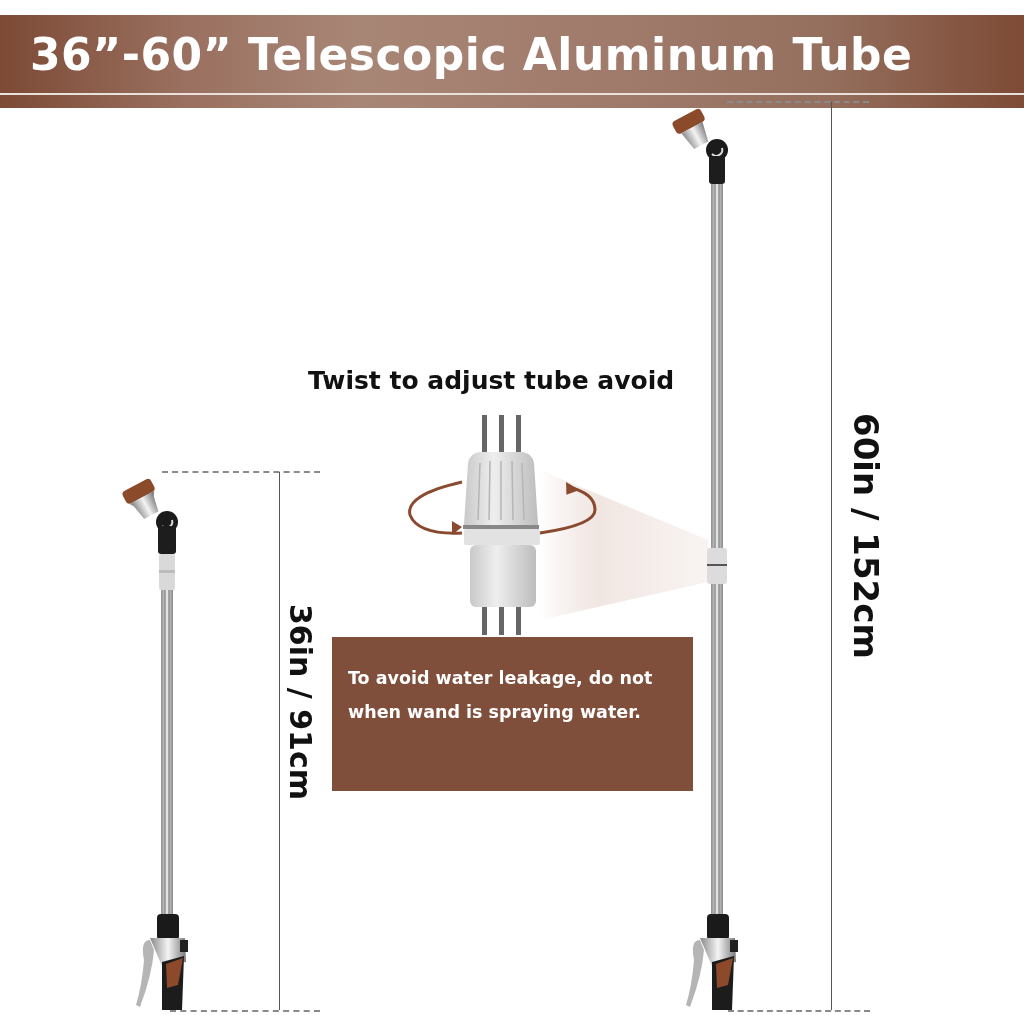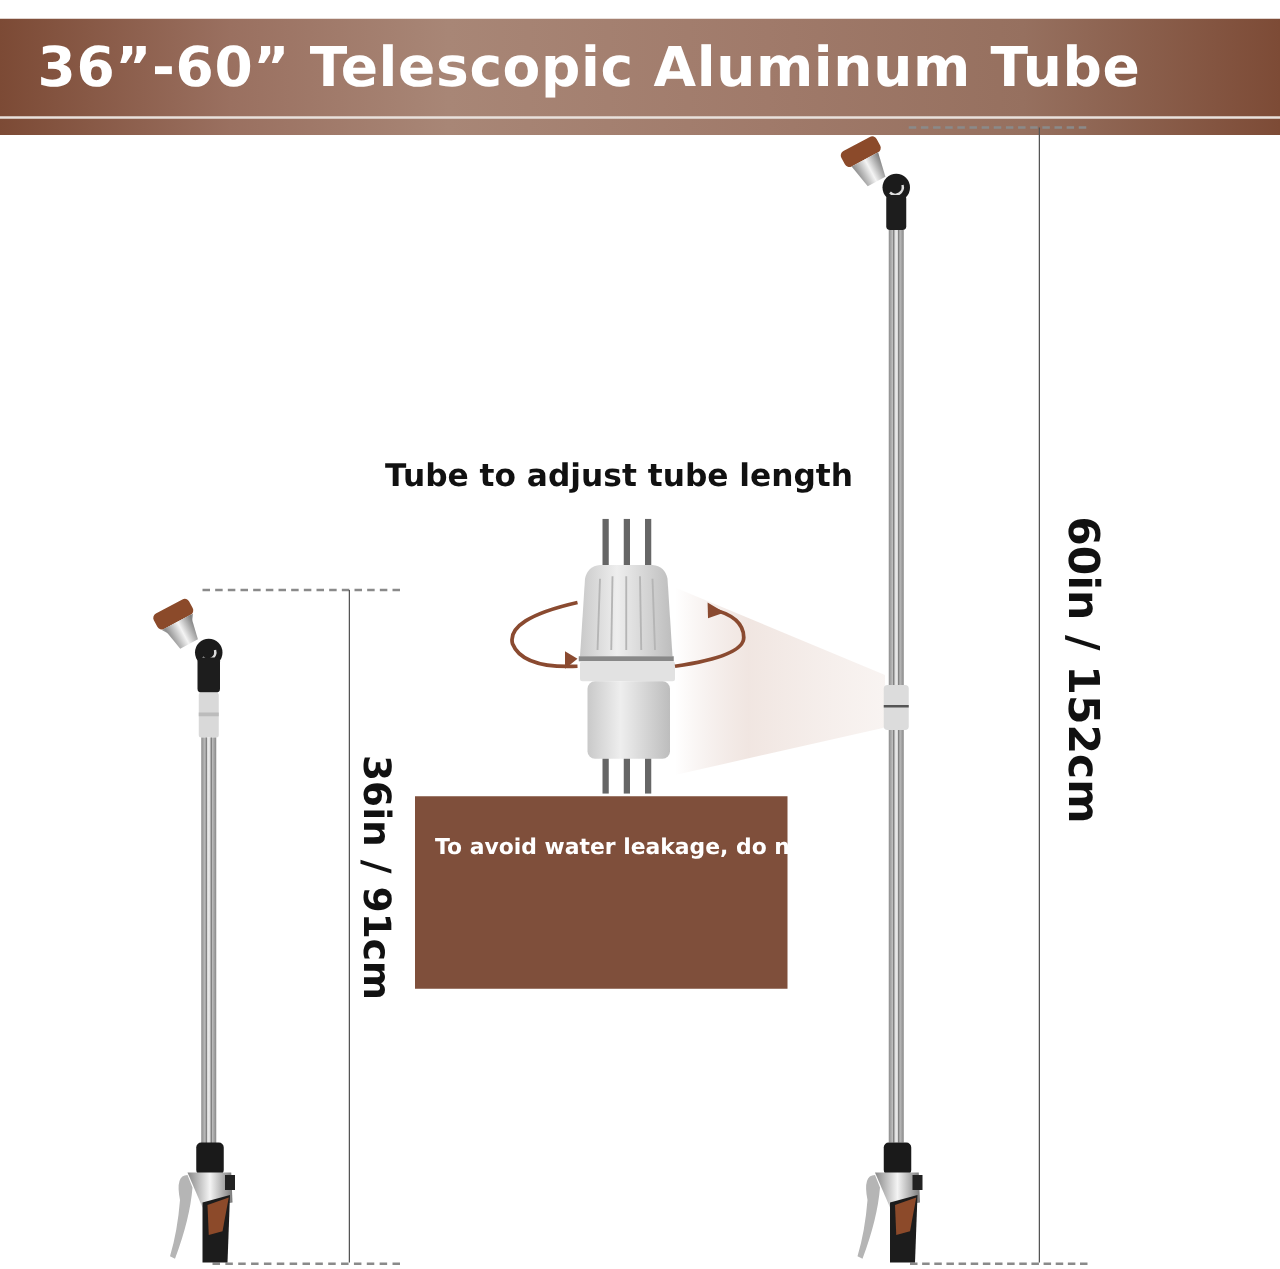--- a/index.html
+++ b/index.html
@@ -6,21 +6,21 @@
   body { width: 1024px; height: 1015px; position: relative; overflow: hidden; background: #ffffff; font-family: "DejaVu Sans", sans-serif; }
   .banner { position: absolute; left: 0; top: 0; width: 1024px; height: 93px;
     background: linear-gradient(90deg, #7c4a35 0%, #9a7060 18%, #a88676 35%, #a07a6a 60%, #96705f 80%, #7d4b36 100%); margin-top: 15px; }
   .banner-title { position: absolute; left: 30px; top: 14px; color: #ffffff; font-weight: bold; font-size: 44px; letter-spacing: 0.5px; font-family: "DejaVu Sans", sans-serif; white-space: nowrap; }
   .banner-line { position:absolute; left:0; top:93px; width:1024px; height:2px; background:#e9e1dc; }
   .abs { position: absolute; }
   .dash-h { position: absolute; height: 0; border-top: 2px dashed #8a8a8a; }
   .solid-v { position: absolute; width: 0; border-left: 1.5px solid #555; }
   .dim-label { position: absolute; font-family: "DejaVu Sans", sans-serif; font-weight: bold; color: #111; white-space: nowrap; transform-origin: left top; transform: rotate(90deg); }
   .twist-label { position: absolute; left: 308px; top: 366px; font-size: 25px; font-weight: bold; color: #111; font-family: "DejaVu Sans", sans-serif; white-space: nowrap; }
-  .note-box { position: absolute; left: 332px; top: 637px; width: 298px; height: 154px; background: #7f4f3b; box-sizing: border-box; padding: 24px 16px 0 16px; }
+  .note-box { position: absolute; left: 332px; top: 637px; width: 361px; height: 154px; background: #7f4f3b; box-sizing: border-box; padding: 24px 16px 0 16px; }
   .note-line { color: #ffffff; font-weight: bold; font-size: 17.5px; line-height: 34px; white-space: nowrap; font-family: "DejaVu Sans", sans-serif; }
 </style>
 </head>
 <body>
 
 <div class="banner">
   <div class="banner-title">36”-60” Telescopic Aluminum Tube</div>
 </div>
 <div class="banner-line"></div>
 
@@ -101,21 +101,21 @@
   <line x1="59" y1="484" x2="59" y2="814" stroke="#777" stroke-width="1"></line>
 
   <rect x="47" y="814" width="22" height="26" rx="4" fill="#1a1a1a"></rect>
   <path d="M40 838 L75 838 L76 862 L52 866 Z" fill="url(#silverA)"></path>
   <rect x="70" y="840" width="8" height="12" fill="#222"></rect>
   <path d="M52 862 L74 856 L72 910 L52 910 Z" fill="#1c1c1c"></path>
   <path d="M56 864 L73 858 L68 885 L57 888 Z" fill="#8c4a2a"></path>
   <path d="M40 840 Q30 840 34 860 Q32 885 26 905 L30 907 Q42 875 44 850 Z" fill="#b5b5b5"></path>
 </svg>
 
-<div class="twist-label">Tube to adjust tube length</div>
+<div class="twist-label">Twist to adjust tube avoid</div>
 
 <svg class="abs" style="left:400px; top:415px;" width="210" height="220">
   <defs>
     <linearGradient id="nut" x1="0" y1="0" x2="1" y2="0">
       <stop offset="0" stop-color="#c9c9c9"></stop>
         <stop offset="0.4" stop-color="#eeeeee"></stop>
         <stop offset="1" stop-color="#bdbdbd"></stop>
     </linearGradient>
   </defs>
 
@@ -143,13 +143,14 @@
   <rect x="99" y="192" width="5" height="28" fill="#666"></rect>
   <rect x="116" y="192" width="5" height="28" fill="#666"></rect>
 
   <path d="M140 118 Q195 110 195 95 Q195 78 168 72" stroke="#8a4a30" stroke-width="3" fill="none"></path>
   <polygon points="168,66 178,78 164,78" fill="#8a4a30" transform="rotate(-20 170 72)"></polygon>
   <polygon points="62,112 52,106 52,120" fill="#8a4a30"></polygon>
 </svg>
 
 <div class="note-box">
   <div class="note-line">To avoid water leakage, do not</div>
+  <div class="note-line">when wand is spraying water.</div>
 </div>
 
 </body></html>

